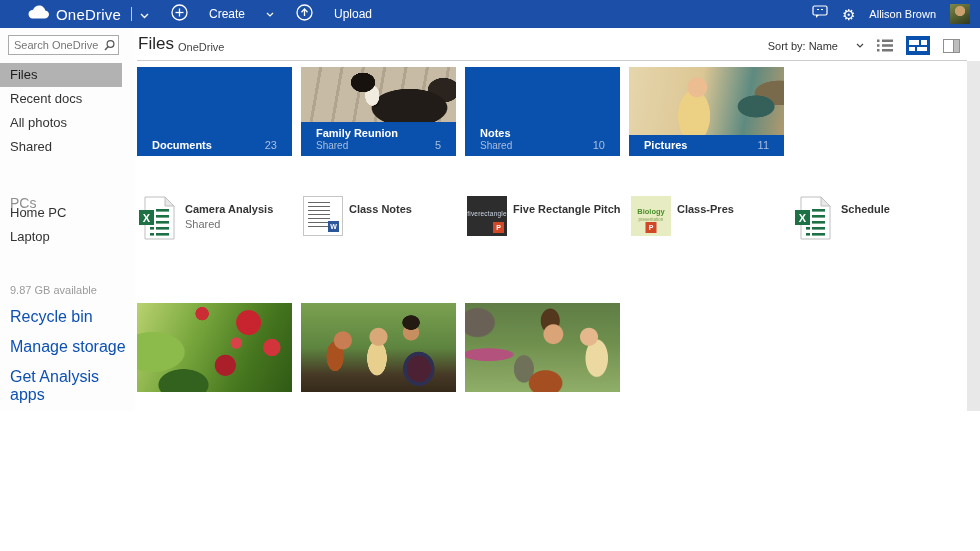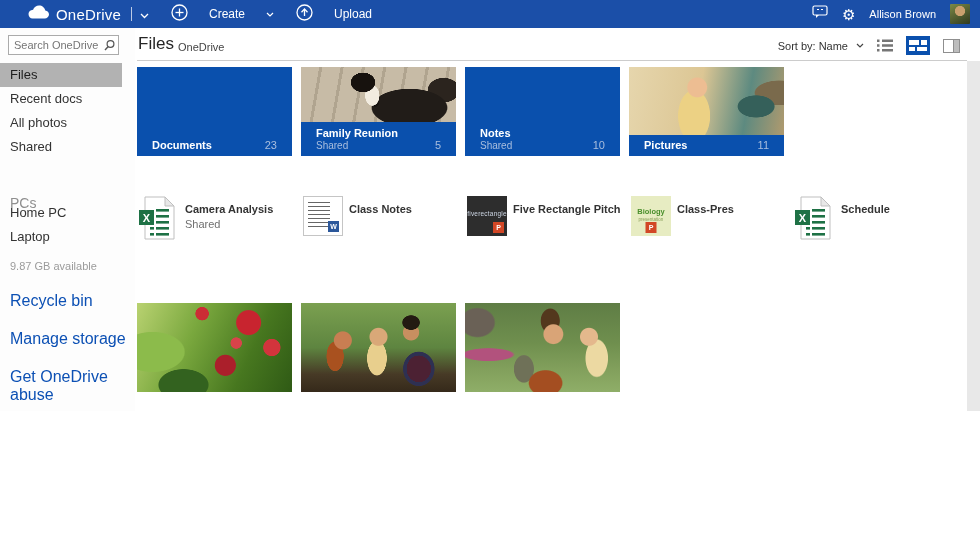--- a/index.html
+++ b/index.html
@@ -25,30 +25,30 @@
   .sidebar { position:absolute; top:28px; left:0; width:135px; bottom:0; background:#fdfdfd; }
   .search-box { position:absolute; top:7px; left:8px; width:111px; height:20px; border:1px solid #ababab; background:#fff; display:flex; align-items:center; }
   .search-box input { flex:1; min-width:0; border:0; outline:none; font-size:11px; color:#444; padding:0 2px 0 5px; font-family:"Liberation Sans",sans-serif; }
   .search-box input::placeholder { color:#767676; }
   .search-btn { width:18px; height:18px; display:flex; align-items:center; justify-content:center; cursor:pointer; }
   .nav { position:absolute; top:35px; left:0; right:0; }
   .nav-item { height:24px; line-height:24px; padding-left:10px; font-size:13px; color:#333; cursor:pointer; width:122px; }
   .nav-item.selected { background:#b2b2b2; color:#1e1e1e; }
   .pcs-head { position:absolute; top:163px; left:10px; height:24px; line-height:24px; font-size:14px; color:#8f8f8f; width:112px; }
   .pcs-list { position:absolute; top:173px; left:0; right:0; }
-  .side-bottom { position:absolute; left:10px; bottom:7px; display:flex; flex-direction:column; gap:8px; }
+  .side-bottom { position:absolute; left:10px; bottom:7px; display:flex; flex-direction:column; }
   .storage { font-size:11px; color:#9b9b9b; }
   .side-link { font-size:16px; color:#0c50b4; cursor:pointer;margin-top:12px; }
 
   
   .main { position:absolute; left:135px; top:28px; right:0; bottom:0; background:#fff; }
   .page-title { position:absolute; left:3px; top:6px; font-size:17px; color:#262626; }
   .breadcrumb { position:absolute; left:43px; top:13px; font-size:11px; color:#444; cursor:pointer; }
   .header-right { position:absolute; top:8px; right:20px; display:flex; align-items:center; gap:13px; }
-  .sort { display:flex; align-items:center; gap:8px; font-size:11px; color:#333; cursor:pointer; }
+  .sort { display:flex; align-items:center; gap:18px; font-size:11px; color:#333; cursor:pointer; }
   .view-icon { cursor:pointer; display:flex; align-items:center; justify-content:center; }
   .view-tiles-active { width:24px; height:19px; background:#0a50ad; }
   .view-pane { width:17px; height:14px; background:#fff; border:1px solid #8f8f8f; position:relative; }
   .view-pane::after { content:""; position:absolute; top:0; bottom:0; right:0; width:5px; background:#bdbdbd; border-left:1px solid #8f8f8f; }
   .hdr-divider { position:absolute; top:32px; left:2px; right:13px; height:1px; background:#ccc; }
   .right-strip { position:absolute; top:33px; right:0; width:13px; bottom:0; background:#e8e8e8; }
 
   
   .row { position:absolute; display:flex; gap:9px; }
   .row-folders { top:39px; left:2px; }
@@ -220,21 +220,21 @@
     </div>
     <div class="pcs-head">PCs</div>
     <div class="pcs-list">
       <div class="nav-item">Home PC</div>
       <div class="nav-item">Laptop</div>
     </div>
     <div class="side-bottom">
       <div class="storage">9.87 GB available</div>
       <div class="side-link">Recycle bin</div>
       <div class="side-link">Manage storage</div>
-      <div class="side-link">Get OneDrive abuse</div>
+      <div class="side-link">Get Analysis apps</div>
     </div>
   </div>
 
   <div class="main">
     <div class="page-title">Files</div>
     <div class="breadcrumb">OneDrive</div>
     <div class="header-right">
       <div class="sort">
         <span>Sort by: Name</span>
         <svg width="8" height="5" viewBox="0 0 8 5">

